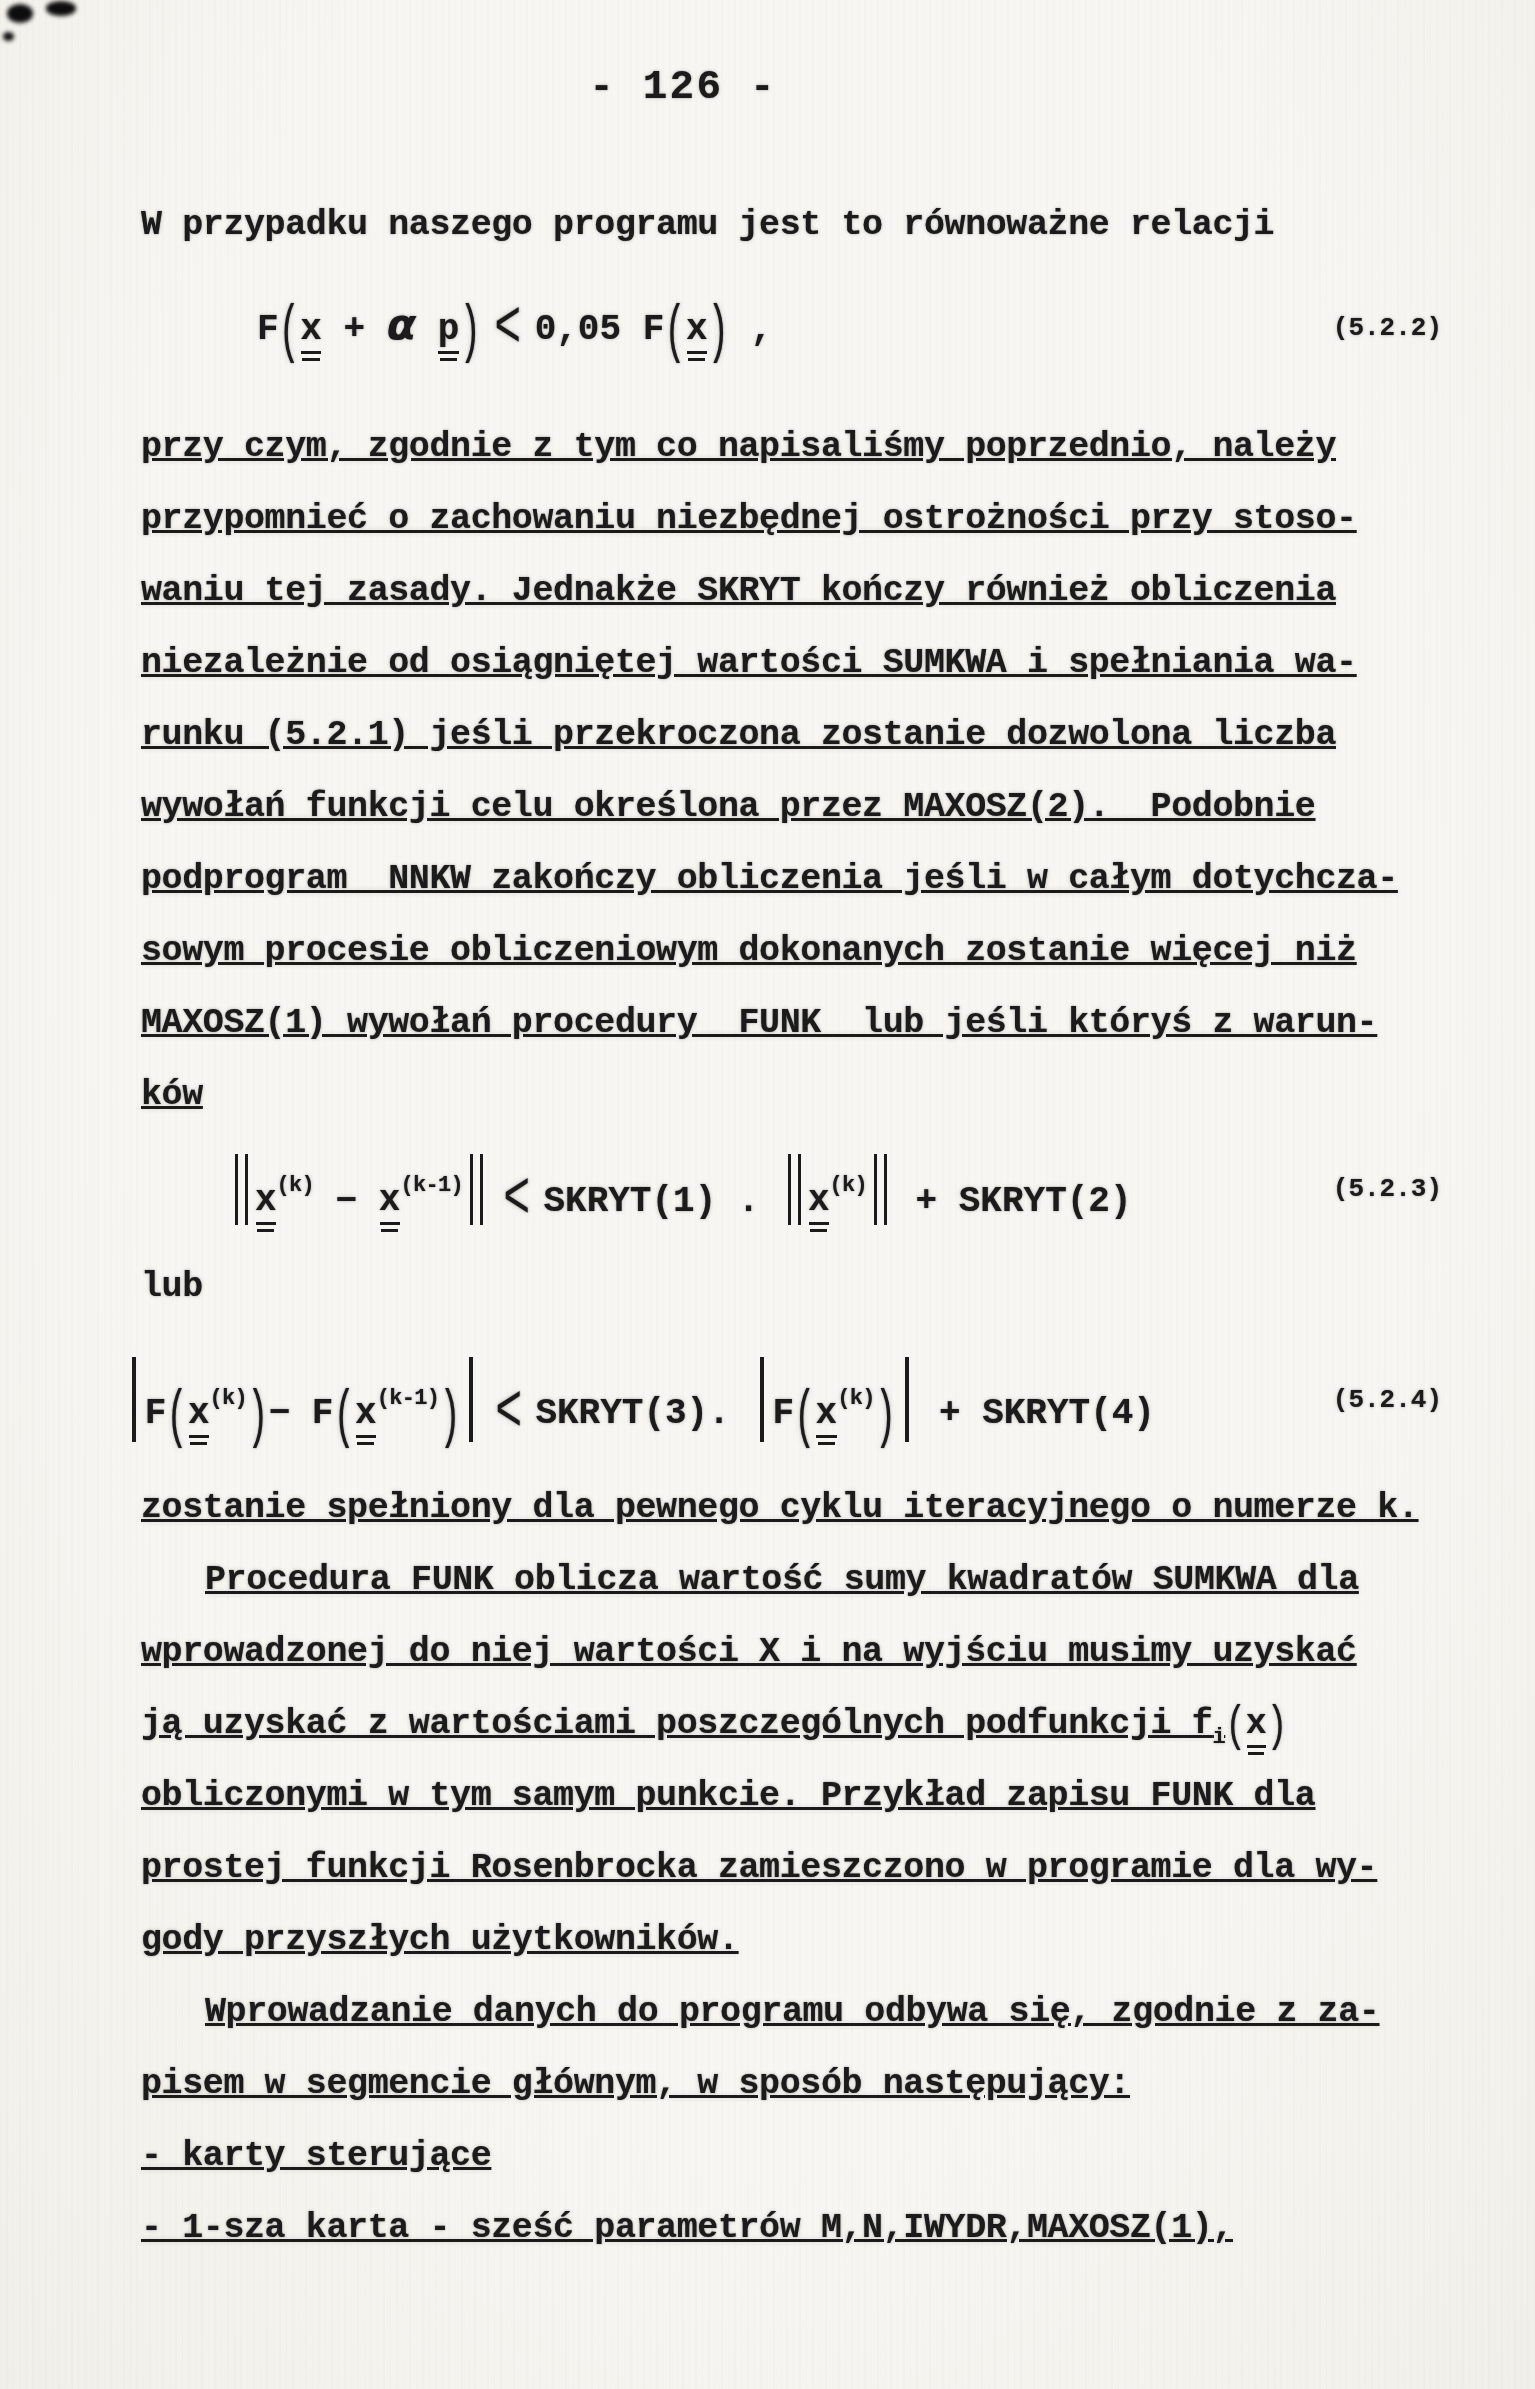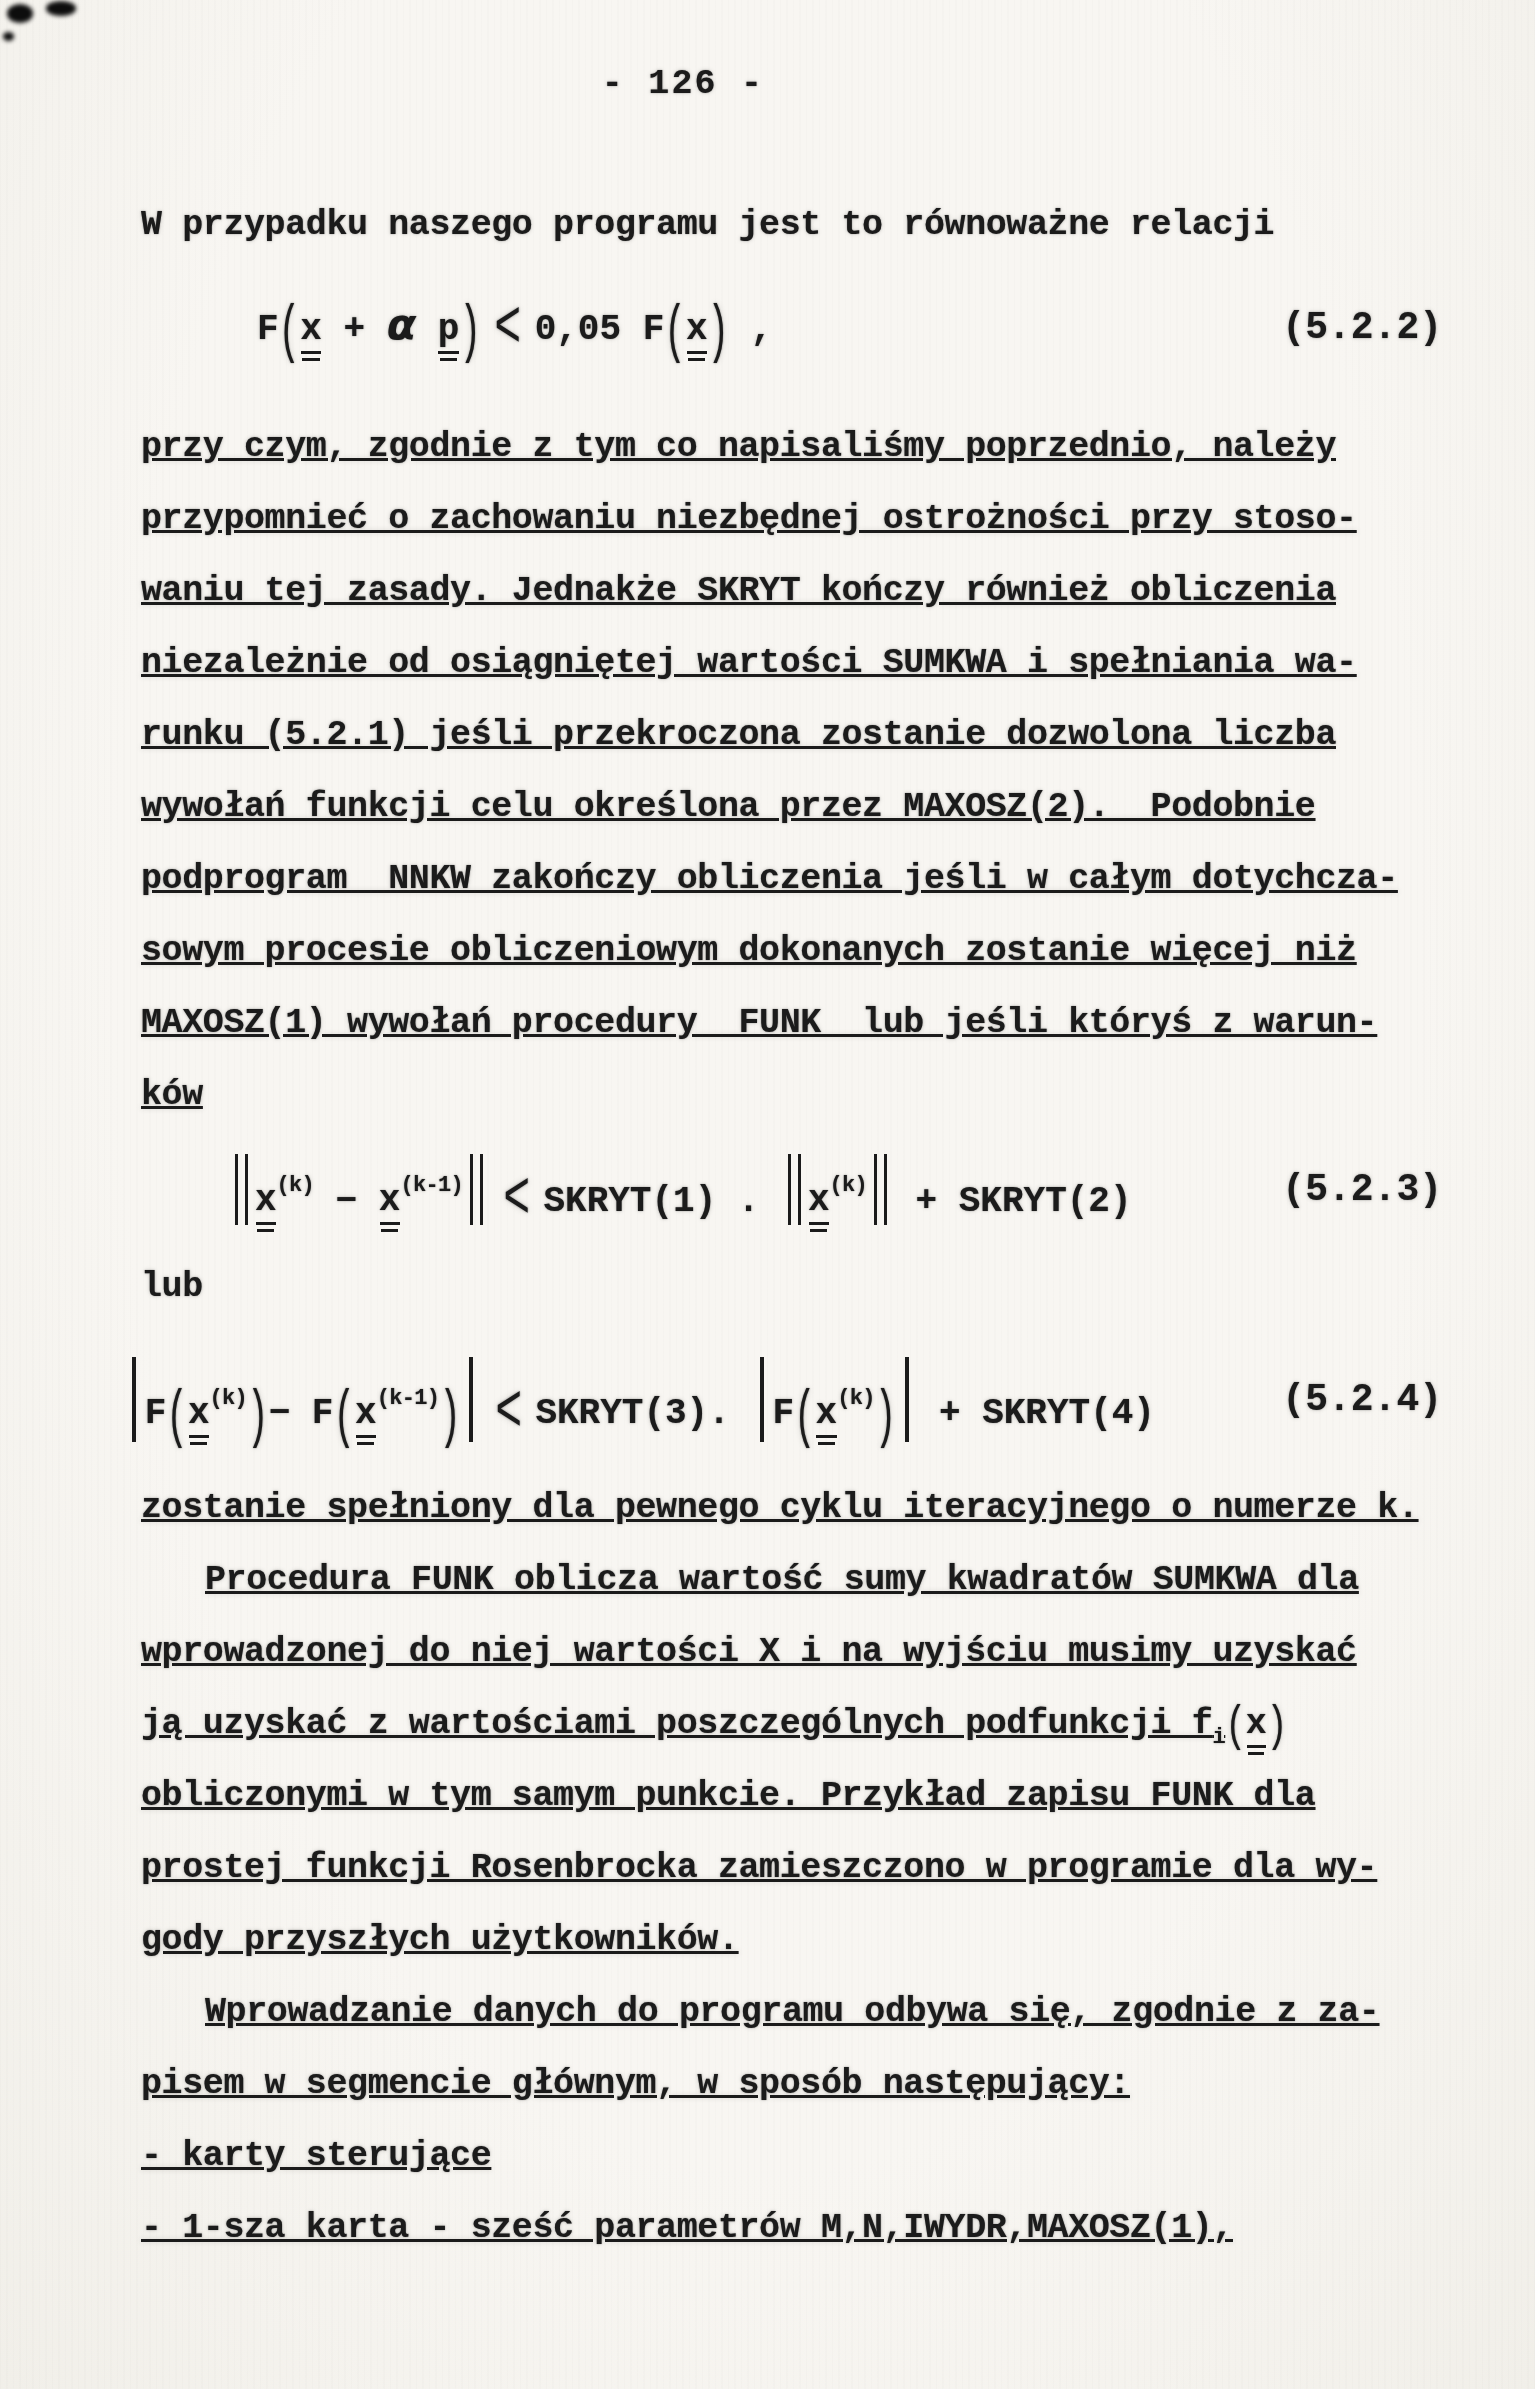--- a/index.html
+++ b/index.html
@@ -15,40 +15,40 @@
     color:#1b1b1b;
     text-shadow:0 0 1.4px rgba(25,25,25,.55), 0 0 5px rgba(25,25,25,.14);
     overflow:hidden;
   }
   .smudge{position:absolute;background:#0d0d0d;border-radius:50%;filter:blur(2.2px);}
   .s1{left:7.2px;top:4.3px;width:26px;height:19px;}
   .s2{left:46px;top:1.4px;width:30px;height:14.5px;}
   .s3{left:2.9px;top:32px;width:11.6px;height:8.7px;}
   .page-number{
     position:absolute;left:0;top:64px;width:1366px;
-    text-align:center;font-size:35px;letter-spacing:2.2px;
+    text-align:center;font-size:41px;letter-spacing:2.2px;
   }
   .body{
     position:absolute;left:141px;top:189px;width:1301px;
   }
   .line{
     height:72px;line-height:72px;font-size:35px;
     letter-spacing:-0.4px;white-space:pre;
   }
   .indent{padding-left:64px;}
   .para{margin:0;padding:0;text-decoration:underline;}
   .para2{margin-top:17.3px;}
   .formula-row{
     display:flex;align-items:center;white-space:pre;font-size:36px;
   }
   .fr522{height:133px;padding-left:116px;}
   .fr523{height:116px;padding-left:87px;gap:36px;}
   .fr524{height:145px;margin-left:-17.3px;}
   .fx{display:inline-block;white-space:pre;line-height:1;}
-  .eq-num{margin-left:auto;font-size:38px;text-align:center;}
+  .eq-num{margin-left:auto;font-size:26px;text-align:center;}
   .lt{display:inline-block;transform:scale(1.25,1.9);margin:0 16px;font-weight:400;}
   .bigp{display:inline-block;transform:scaleY(1.8);vertical-align:-4.3px;font-weight:400;}
   .mp{display:inline-block;transform:scaleY(1.45);vertical-align:-2.9px;font-weight:400;}
   .alpha{font-family:"DejaVu Sans",sans-serif;font-style:italic;font-size:43px;font-weight:700;}
   .vec{position:relative;display:inline-block;line-height:1;}
   .vec::before{content:"";position:absolute;left:0.7px;right:0.7px;bottom:-5.8px;height:2.9px;background:currentColor;}
   .vec::after{content:"";position:absolute;left:2.2px;right:2.2px;bottom:-13px;height:2.9px;background:currentColor;}
   sup{font-size:22px;vertical-align:19.5px;letter-spacing:-0.7px;}
   sub{font-size:22px;vertical-align:-10px;}
   .dbar{display:inline-block;width:6.5px;height:71px;border-left:3.6px solid currentColor;border-right:3.6px solid currentColor;vertical-align:-14.5px;margin:0 7.2px;}

